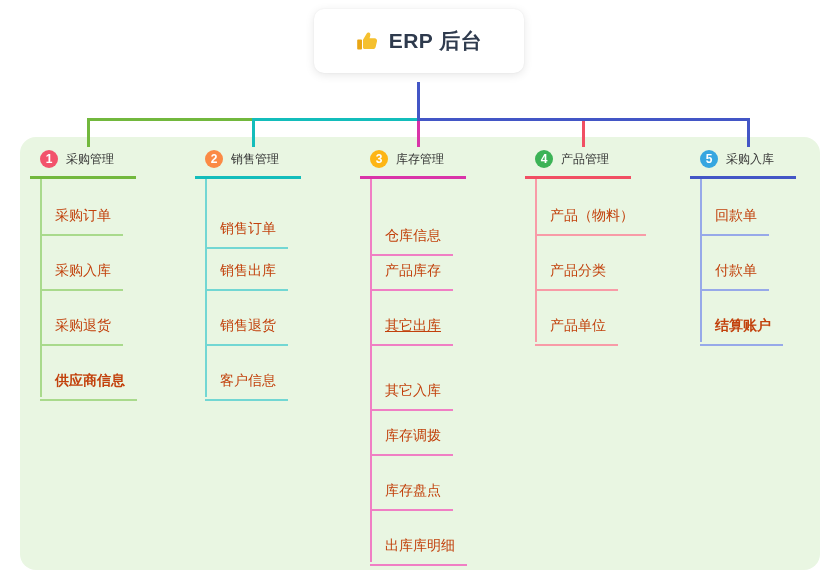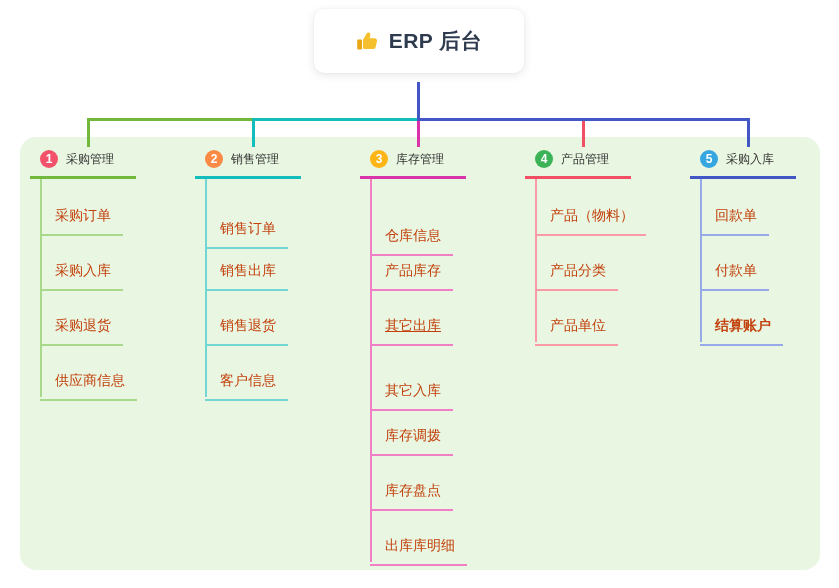--- a/index.html
+++ b/index.html
@@ -56,21 +56,21 @@
     <span class="root-label">ERP 后台</span>
   </div>
   <div id="branches">
       <div class="branch-header" style="left: 30px; border-bottom: 3px solid rgb(114, 184, 61);">
         <span class="badge" style="background: rgb(242, 83, 107);">1</span>
         <span class="branch-label">采购管理</span>
       </div>
       <div class="child" style="left: 40px; top: 206px; border-bottom: 2px solid rgb(169, 218, 140);">采购订单</div>
       <div class="child" style="left: 40px; top: 261px; border-bottom: 2px solid rgb(169, 218, 140);">采购入库</div>
       <div class="child" style="left: 40px; top: 316px; border-bottom: 2px solid rgb(169, 218, 140);">采购退货</div>
-      <div class="child" style="left: 40px; top: 371px; border-bottom: 2px solid rgb(169, 218, 140);">供应商信息</div>
+      <div class="child" style="left: 40px; top: 371px; border-bottom: 2px solid rgb(169, 218, 140); font-weight: bold;">供应商信息</div>
       <div class="branch-header" style="left: 195px; border-bottom: 3px solid rgb(19, 189, 187);">
         <span class="badge" style="background: rgb(251, 138, 69);">2</span>
         <span class="branch-label">销售管理</span>
       </div>
       <div class="child" style="left: 205px; top: 219px; border-bottom: 2px solid rgb(114, 215, 211);">销售订单</div>
       <div class="child" style="left: 205px; top: 261px; border-bottom: 2px solid rgb(114, 215, 211);">销售出库</div>
       <div class="child" style="left: 205px; top: 316px; border-bottom: 2px solid rgb(114, 215, 211);">销售退货</div>
       <div class="child" style="left: 205px; top: 371px; border-bottom: 2px solid rgb(114, 215, 211);">客户信息</div>
       <div class="branch-header" style="left: 360px; border-bottom: 3px solid rgb(217, 52, 169);">
         <span class="badge" style="background: rgb(253, 181, 21);">3</span>

